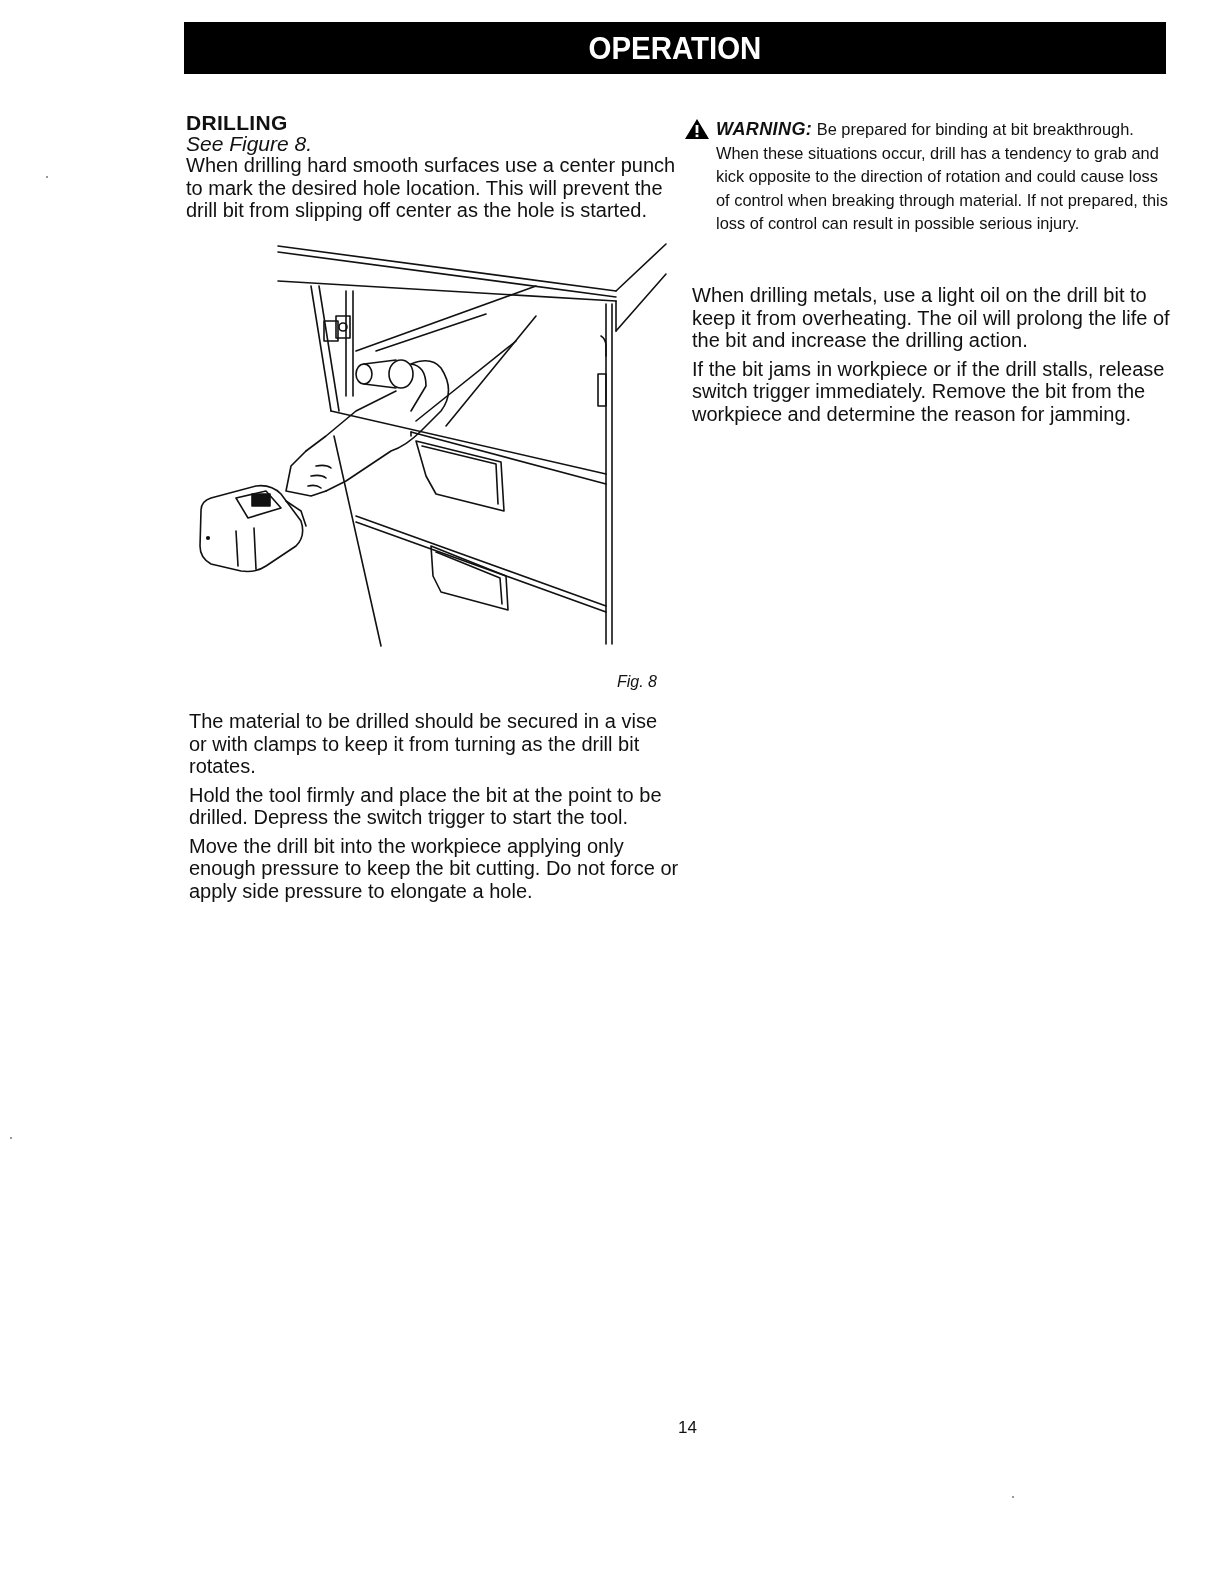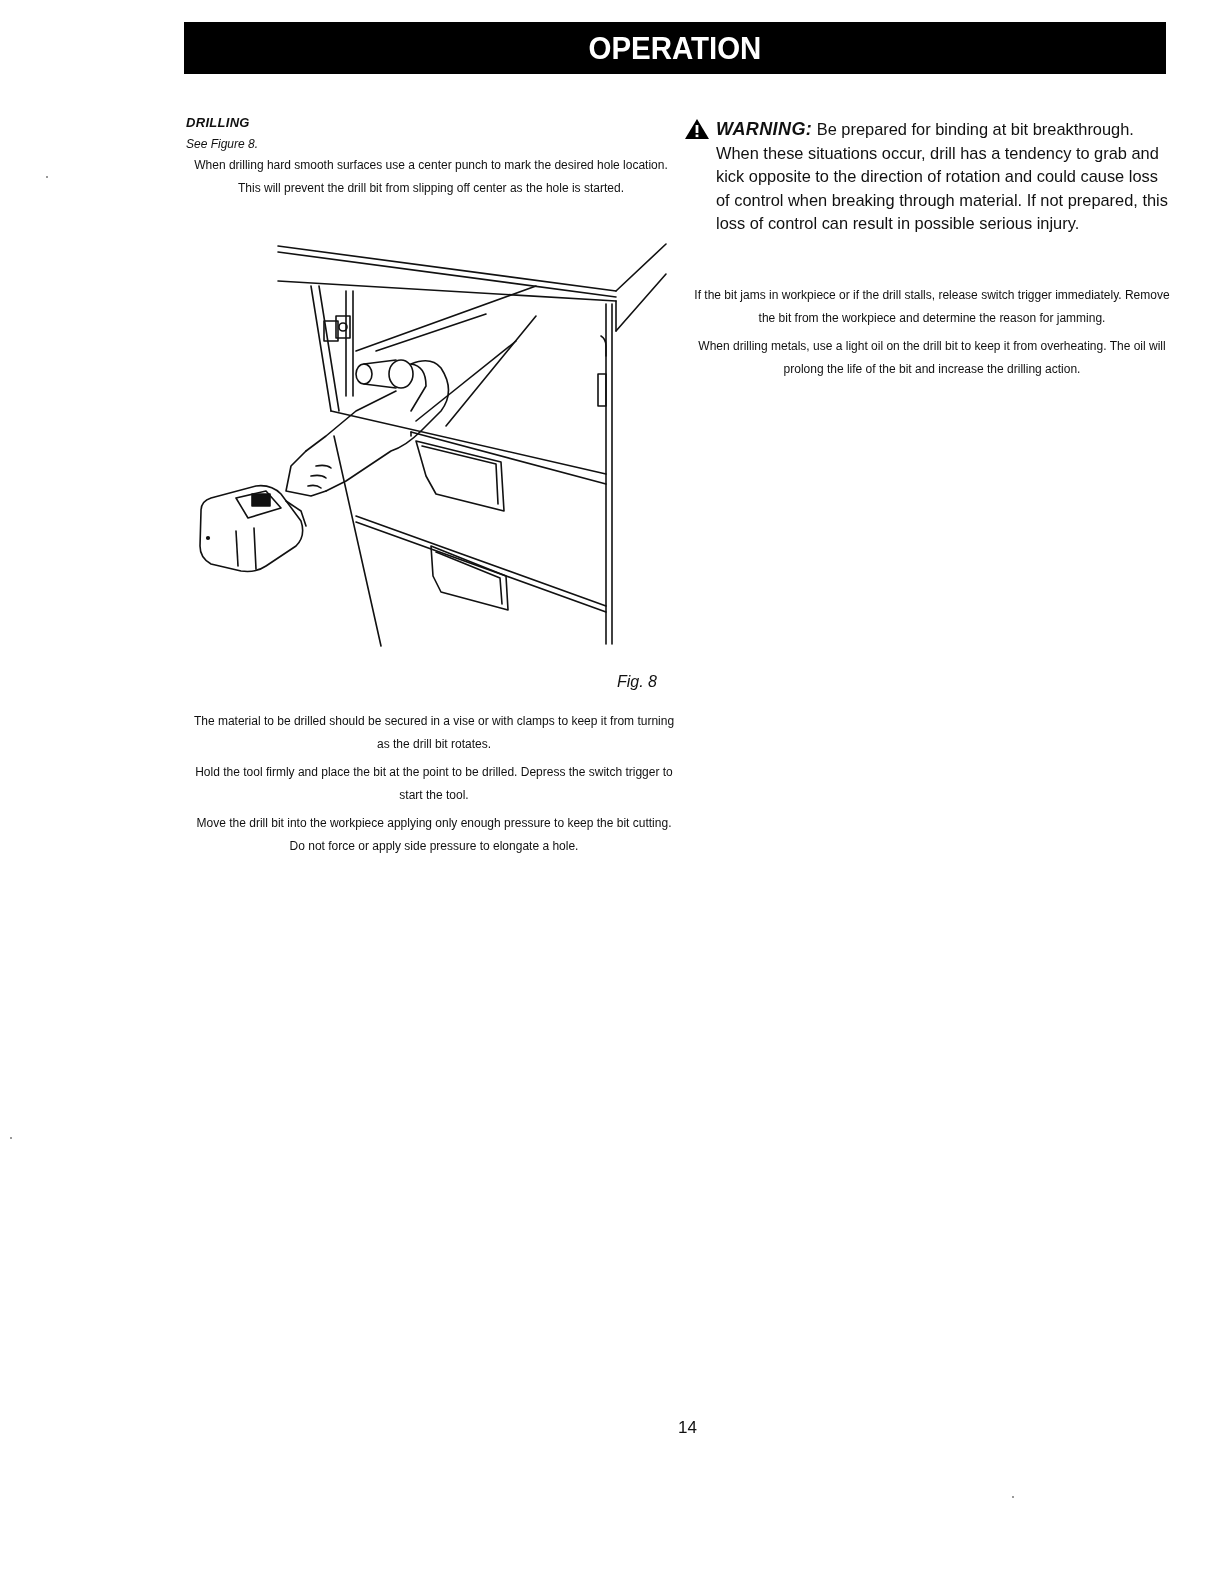--- a/index.html
+++ b/index.html
@@ -42,34 +42,32 @@
       width: 490px;
     }
     .right-col {
       position: absolute;
       left: 692px;
       top: 118px;
       width: 480px;
     }
     .section-heading {
       font-weight: bold;
-      font-size: 13px;
+      font-size: 21px;
       line-height: 22px;
       letter-spacing: 0.3px;
-      font-style: italic;
     }
     .see-fig {
       font-style: italic;
-      font-size: 12px;
+      font-size: 21px;
       line-height: 20px;
     }
     .para {
-      font-size: 12px;
+      font-size: 20px;
       line-height: 22.5px;
-      text-align: center;
     }
     .para + .para { margin-top: 6px; }
     .figure {
       position: absolute;
       left: 186px;
       top: 236px;
       width: 490px;
       height: 420px;
     }
     .fig-caption {
@@ -221,22 +219,22 @@
           <path d="M13 1 L25 21 L1 21 Z" fill="#000"></path>
           <rect x="11.6" y="7" width="2.8" height="8" fill="#fff"></rect>
           <rect x="11.6" y="16.5" width="2.8" height="2.6" fill="#fff"></rect>
         </svg>
       </span>
       <span class="warning-label">WARNING:</span><span> Be prepared for binding at bit breakthrough. When these situations occur, drill has a tendency to grab and kick opposite to the direction of rotation and could cause loss of control when breaking through material. If not prepared, this loss of control can result in possible serious injury.</span>
     </div>
   </div>
 
   <div class="right-paras">
+    <div class="para">When drilling metals, use a light oil on the drill bit to keep it from overheating. The oil will prolong the life of the bit and increase the drilling action.</div>
     <div class="para">If the bit jams in workpiece or if the drill stalls, release switch trigger immediately. Remove the bit from the workpiece and determine the reason for jamming.</div>
-    <div class="para">When drilling metals, use a light oil on the drill bit to keep it from overheating. The oil will prolong the life of the bit and increase the drilling action.</div>
   </div>
 
   <div class="page-number">14</div>
 
   <div class="scan-mark" style="left:46px;top:176px;width:2px;height:2px;"></div>
   <div class="scan-mark" style="left:10px;top:1137px;width:2px;height:2px;"></div>
   <div class="scan-mark" style="left:1012px;top:1496px;width:2px;height:2px;"></div>
 </div>
 
 </body></html>

